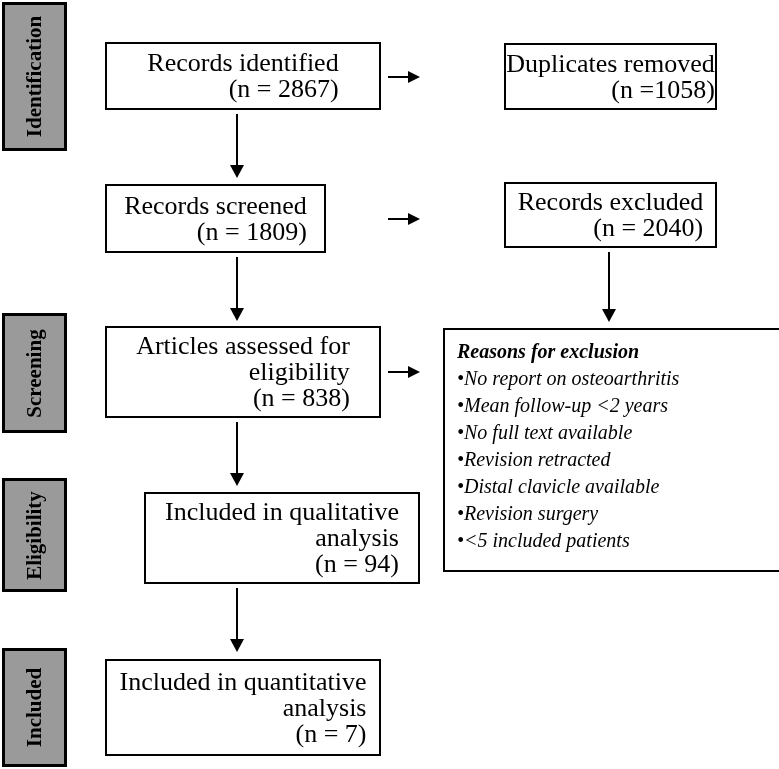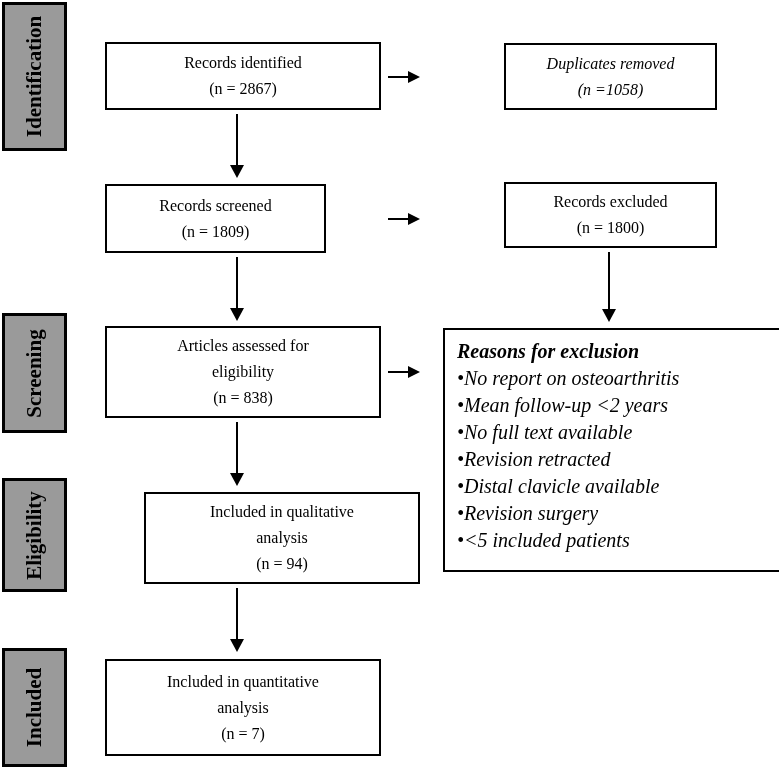--- a/index.html
+++ b/index.html
@@ -35,23 +35,23 @@
   }
 
   
   .fbox {
     position: absolute;
     background: #ffffff;
     border: 2px solid #000000;
     display: flex;
     align-items: center;
     justify-content: center;
-    text-align: center;
+    text-align: right;
     white-space: pre-line;
-    font-size: 16px;
+    font-size: 26px;
     line-height: 26px;
   }
 
   
   .rbox {
     position: absolute;
     background: #ffffff;
     border: 2px solid #000000;
     padding: 8px 4px 8px 12px;
     font-size: 20px;
@@ -112,24 +112,24 @@
   <div class="fbox" style="left:105px; top:326px; width:276px; height:92px;">Articles assessed for
 eligibility
 (n = 838)</div>
   <div class="fbox" style="left:105px; top:492px; width:276px; height:92px;margin-left:39px;">Included in qualitative
 analysis
 (n = 94)</div>
   <div class="fbox" style="left:105px; top:659px; width:276px; height:97px;">Included in quantitative
 analysis
 (n = 7)</div>
 
-  <div class="fbox" style="left:504px; top:43px; width:213px; height:67px;font-style:italic;">Duplicates removed
+  <div class="fbox" style="left:504px; top:43px; width:213px; height:67px;">Duplicates removed
 (n =1058)</div>
   <div class="fbox" style="left:504px; top:182px; width:213px; height:66px;">Records excluded
-(n = 1800)</div>
+(n = 2040)</div>
 
   <div class="rbox" style="left:443px; top:328px; width:358px; height:244px;font-style:italic;">
     <div class="rtitle">Reasons for exclusion</div>
     <div class="ritem">•No report on osteoarthritis</div>
     <div class="ritem">•Mean follow-up &lt;2 years</div>
     <div class="ritem">•No full text available</div>
     <div class="ritem">•Revision retracted</div>
     <div class="ritem">•Distal clavicle available</div>
     <div class="ritem">•Revision surgery</div>
     <div class="ritem">•&lt;5 included patients</div>

